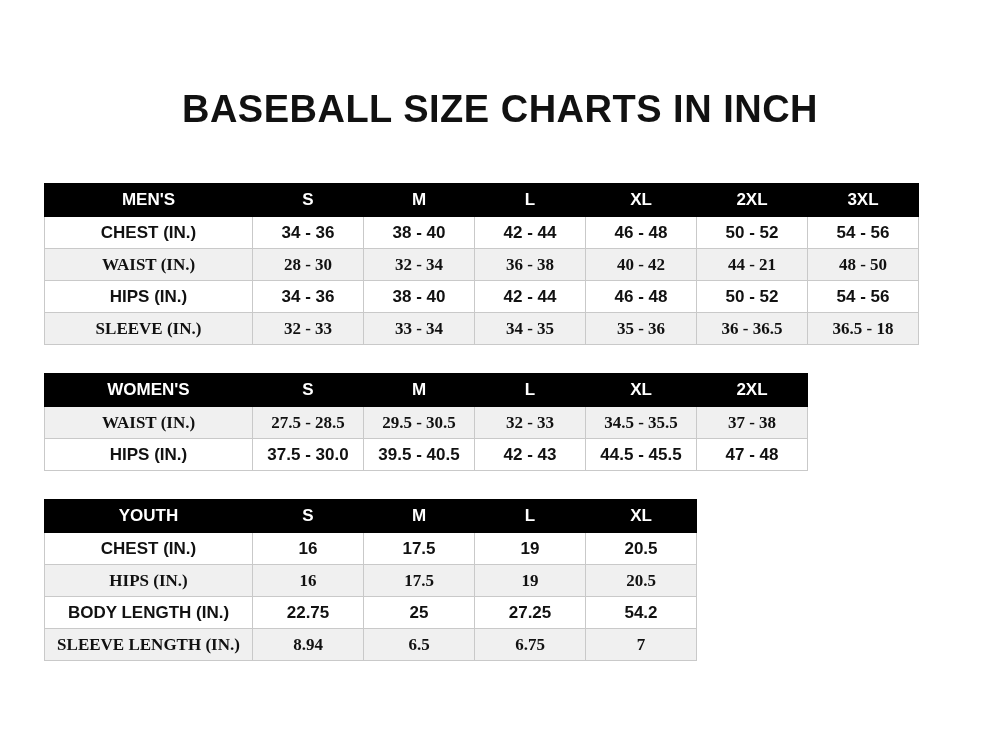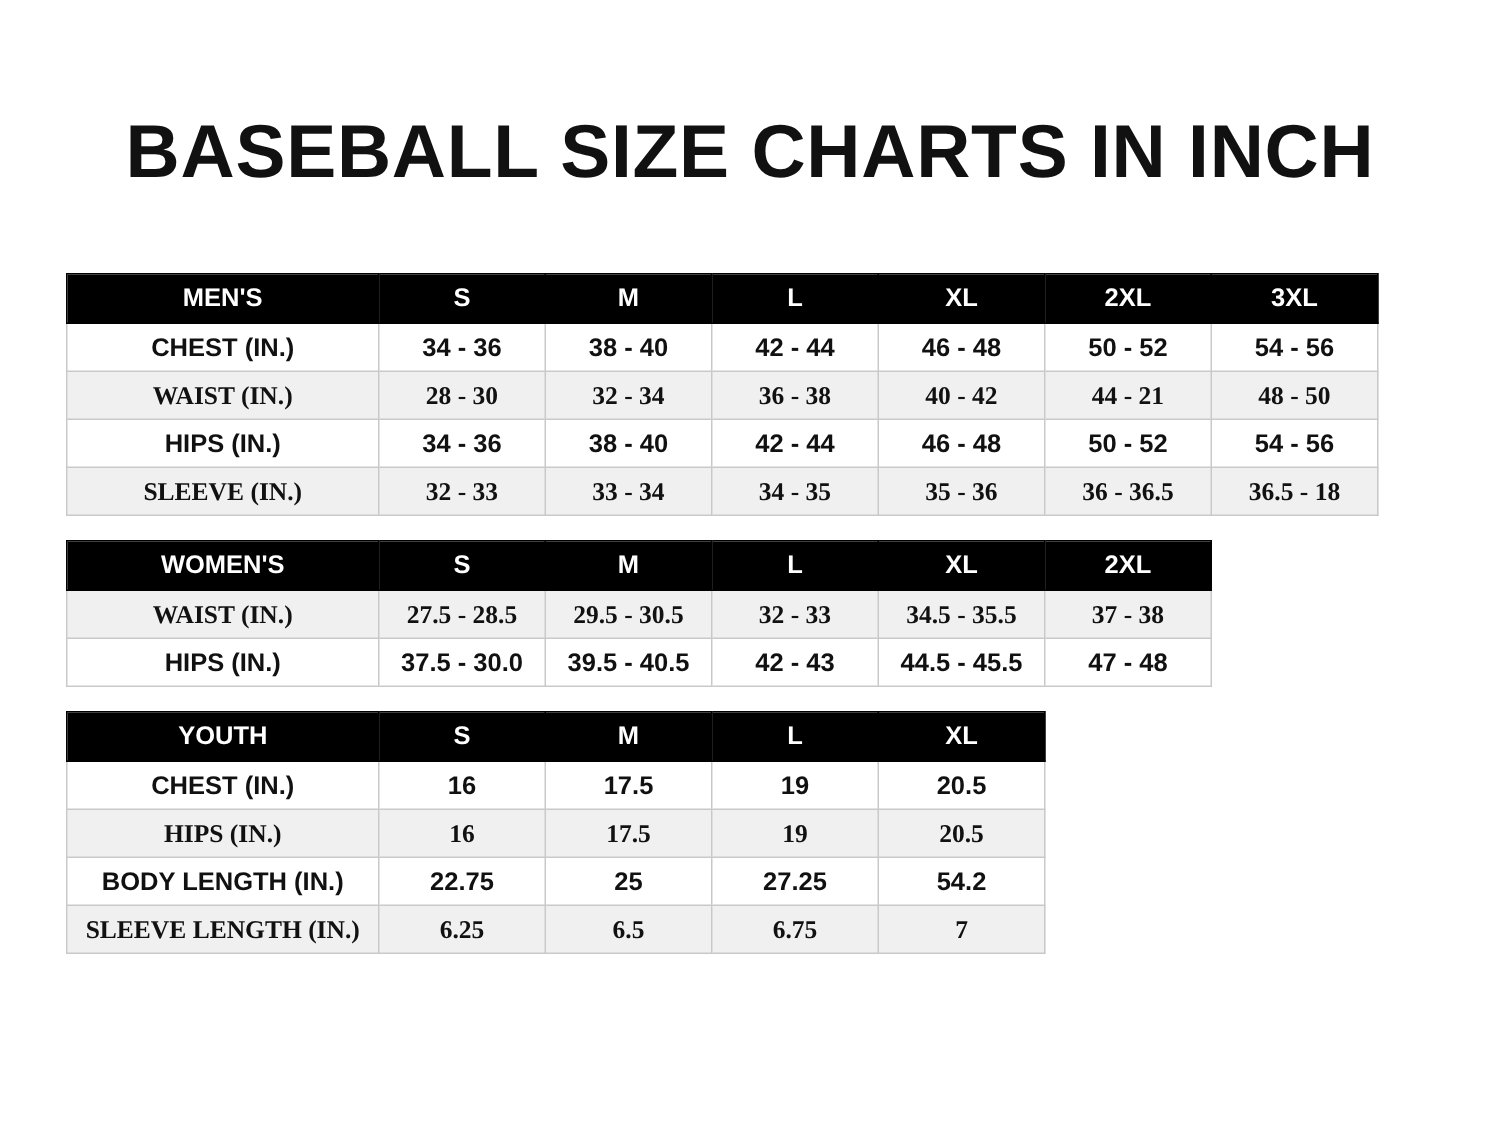--- a/index.html
+++ b/index.html
@@ -15,35 +15,35 @@
     overflow: hidden;
   }
   .page {
     position: relative;
     width: 1000px;
     height: 752px;
     background: #ffffff;
   }
   .title {
     text-align: center;
-    font-size: 50px;
+    font-size: 38px;
     font-weight: bold;
     letter-spacing: 0.5px;
-    margin: 0;
+    margin: 16px;
     padding-top: 72px;
     color: #111111;
   }
   .tables {
     padding: 0 44px;
     margin-top: 52px;
   }
   table.size-table {
     border-collapse: collapse;
     table-layout: fixed;
-    margin-bottom: 16px;
+    margin-bottom: 28px;
     background: #ffffff;
   }
   table.size-table td,
   table.size-table th {
     border: 1px solid #c9c9c9;
     text-align: center;
     font-size: 17px;
     font-weight: bold;
     height: 31px;
     padding: 0 4px;
@@ -219,21 +219,21 @@
         </tr>
         <tr>
           <td class="row-label">BODY LENGTH (IN.)</td>
           <td>22.75</td>
           <td>25</td>
           <td>27.25</td>
           <td>54.2</td>
         </tr>
         <tr class="alt">
           <td class="row-label">SLEEVE LENGTH (IN.)</td>
-          <td>6.25</td>
+          <td>8.94</td>
           <td>6.5</td>
           <td>6.75</td>
           <td>7</td>
         </tr>
       </tbody>
     </table>
 
   </div>
 </div>
 

